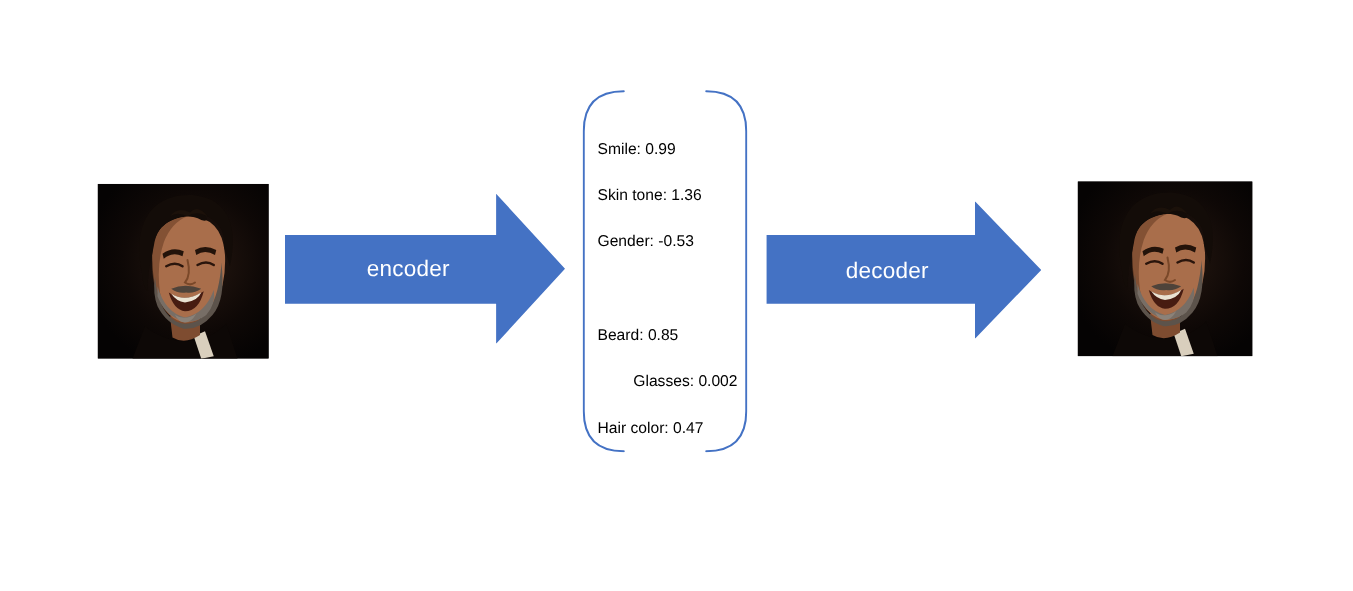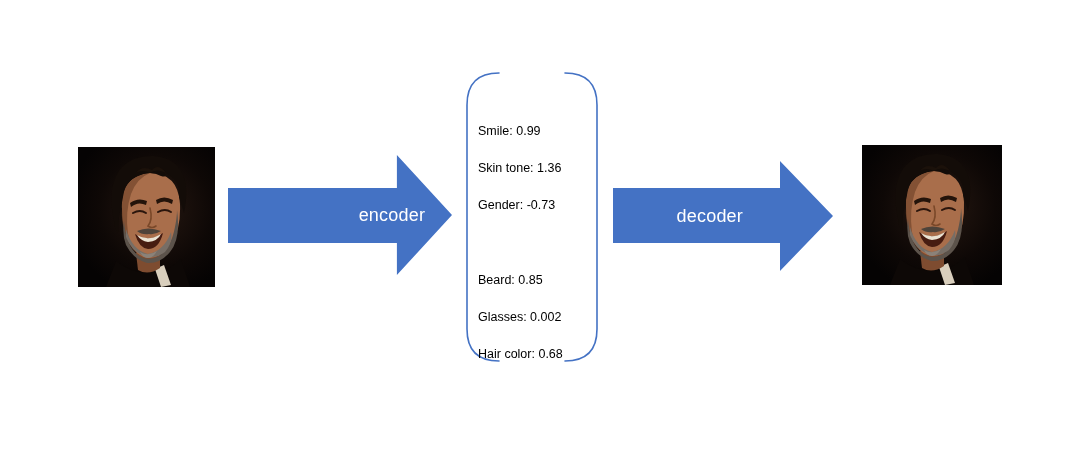--- a/index.html
+++ b/index.html
@@ -43,21 +43,21 @@
   }
 
   .bracket{
     position:absolute;
     left:466px;top:72px;width:132px;height:290px;
   }
   .bracket path{fill:none;stroke:#4472C4;stroke-width:1.6;stroke-linecap:round;}
 
   .attrs{
     position:absolute;
-    left:478px;top:124px;width:112px;
+    left:478px;top:112px;width:112px;
     display:flex;flex-direction:column;gap:23px;
   }
   .attr{
     font-size:12.5px;
     line-height:14px;
     color:#000000;
     white-space:nowrap;
   }
 
   .caption{
@@ -119,35 +119,35 @@
     </defs>
   </svg>
 
   <div class="photo input">
     <svg>
         <use href="#face-photo" width="140" height="140"></use>
       </svg>
   </div>
 
   <div class="arrow encoder" style="background: rgb(68, 114, 196);">
-    <span class="arrow-label" style="color: rgb(255, 255, 255); text-align: right;">encoder</span>
+    <span class="arrow-label" style="color: rgb(255, 255, 255);">encoder</span>
   </div>
 
   <svg class="bracket" viewBox="0 0 132 290">
     <path d="M33,1 Q1,1 1,33 L1,257 Q1,289 33,289" stroke="#4472C4"></path>
     <path d="M99,1 Q131,1 131,33 L131,257 Q131,289 99,289" stroke="#4472C4"></path>
   </svg>
 
   <div class="attrs">
     <div class="attr" style="color: rgb(0, 0, 0);">Smile: 0.99</div>
     <div class="attr" style="color: rgb(0, 0, 0);">Skin tone: 1.36</div>
-    <div class="attr" style="color: rgb(0, 0, 0);">Gender: -0.73</div>
+    <div class="attr" style="color: rgb(0, 0, 0);">Gender: -0.53</div>
     <div class="attr" style="color: rgb(0, 0, 0); margin-top: 38px;">Beard: 0.85</div>
-    <div class="attr" style="color: rgb(0, 0, 0);">Glasses: 0.002</div>
-    <div class="attr" style="color: rgb(0, 0, 0);">Hair color: 0.68</div>
+    <div class="attr" style="color: rgb(0, 0, 0); text-align: right;">Glasses: 0.002</div>
+    <div class="attr" style="color: rgb(0, 0, 0);">Hair color: 0.47</div>
   </div>
 
   <div class="arrow decoder" style="background: rgb(68, 114, 196);">
     <span class="arrow-label" style="color: rgb(255, 255, 255);">decoder</span>
   </div>
 
   <div class="photo output">
     <svg>
         <use href="#face-photo" width="140" height="140"></use>
       </svg>

